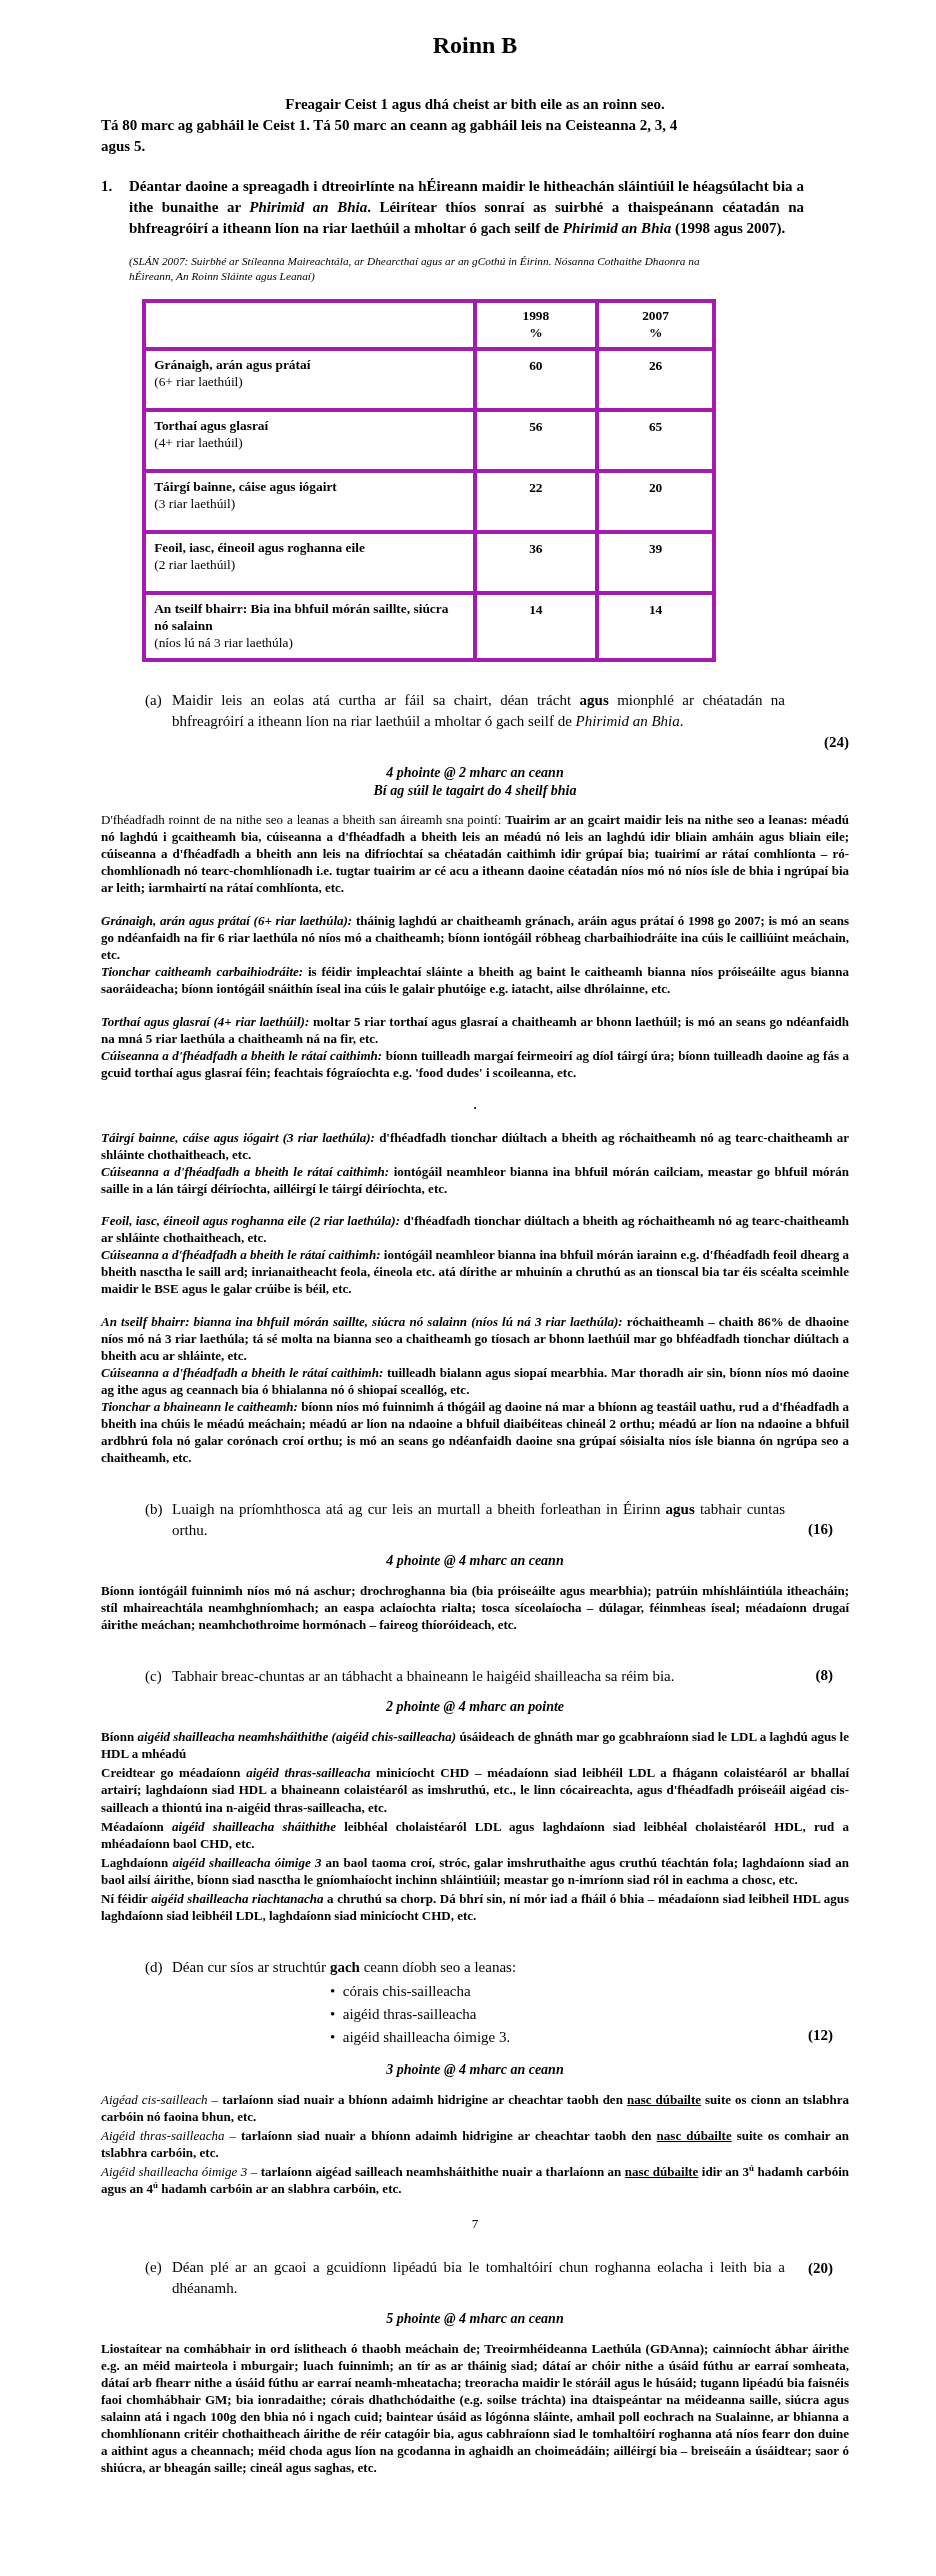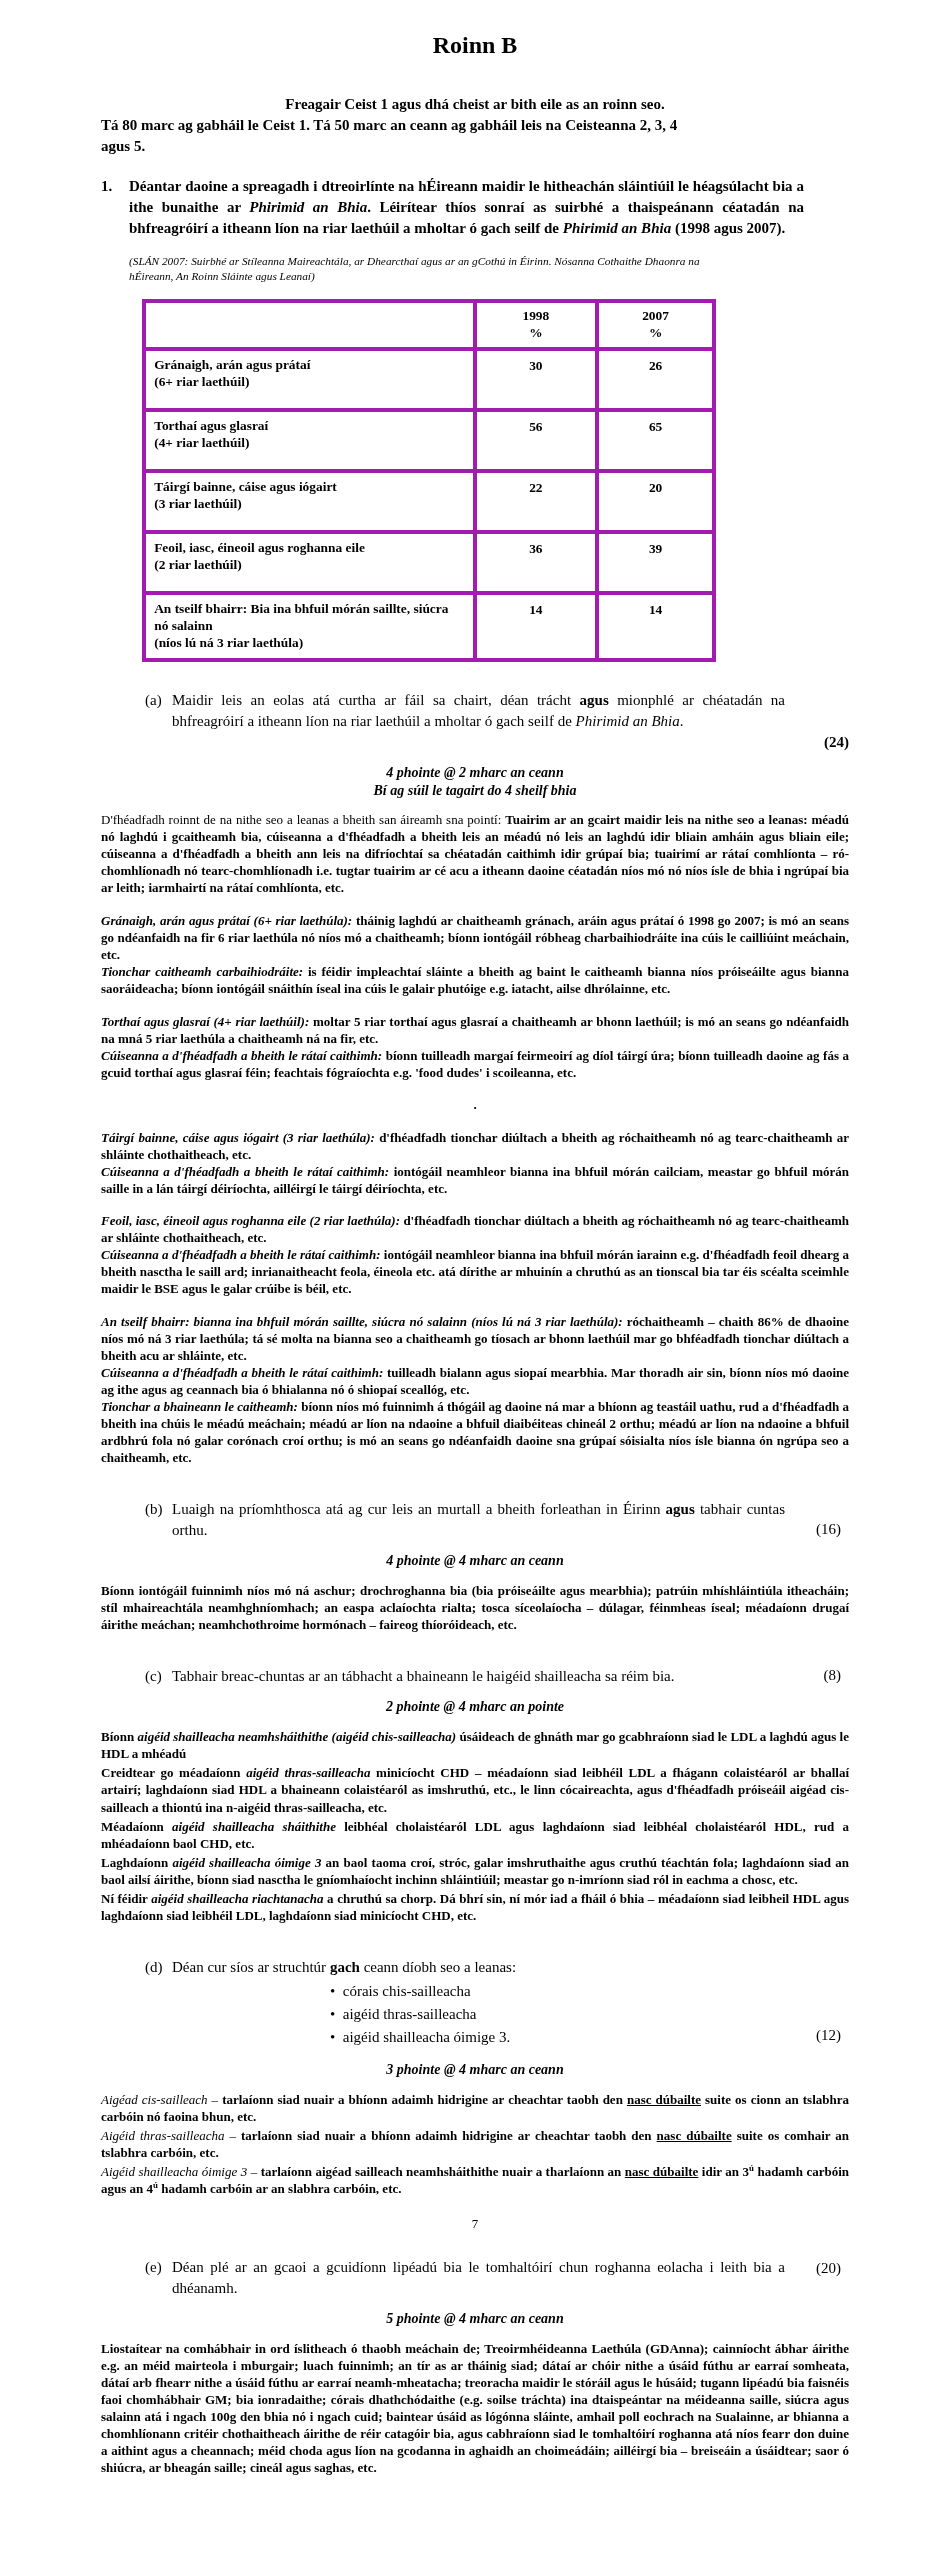--- a/index.html
+++ b/index.html
@@ -25,27 +25,27 @@
   .q1-text { flex:1; text-align:justify; max-width:675px; }
 
   .source { font-size:11.3px; font-style:italic; margin:0 0 15.5px 28px; max-width:582px; line-height:1.3; }
 
   table.pyramid { border-collapse:collapse; margin:0 0 28px 41px; width:574px; }
   .pyramid th, .pyramid td { border:4px solid #a21caf; vertical-align:top; font-size:13.4px; line-height:1.25; }
   .pyramid th { text-align:center; font-weight:700; padding:5.2px 4.1px; }
   .pyramid td { padding:6.2px 8.2px; height:61px; }
   .pyramid td.val { text-align:center; font-weight:700; padding-top:7.2px; }
   .pyramid .shelf-name { font-weight:700; }
-  .pyramid .shelf-sub { font-weight:700; }
+  .pyramid .shelf-sub { font-weight:400; }
   .pyramid col.c1 { width:58%; } .pyramid col.c2 { width:21.5%; } .pyramid col.c3 { width:20.5%; }
 
   .pq { position:relative; margin-left:44px; padding-right:64px; display:flex; align-items:flex-start; }
   .pq-label { flex:0 0 27px; }
   .pq-text { flex:1; text-align:justify; }
-  .pq-marks { position:absolute; right:8px; bottom:1px; font-weight:400; }
+  .pq-marks { position:absolute; right:16px; bottom:1px; font-weight:700; }
   .pq-marks.top { bottom:auto; top:1px; }
   .marks-line { text-align:right; font-weight:700; margin-top:0; }
 
   .points-block { text-align:center; font-weight:700; font-style:italic; font-size:14px; margin:11.3px 0 12.4px; line-height:1.25; }
 
   .ans { font-size:13px; line-height:1.31; text-align:justify; }
   .ans p.ans-p { margin:0 0 15.5px; }
   .ans.tight p.ans-p { margin:0 0 2.1px; }
   .stray-dot { text-align:center; margin:0 0 15.5px; font-weight:700; }
 
@@ -94,21 +94,21 @@
         <th>
           <div>2007</div>
           <div>%</div>
         </th>
       </tr>
       <tr>
         <td>
           <div class="shelf-name">Gránaigh, arán agus prátaí</div>
           <div class="shelf-sub">(6+ riar laethúil)</div>
         </td>
-        <td class="val">30</td>
+        <td class="val">60</td>
         <td class="val">26</td>
       </tr>
       <tr>
         <td>
           <div class="shelf-name">Torthaí agus glasraí</div>
           <div class="shelf-sub">(4+ riar laethúil)</div>
         </td>
         <td class="val">56</td>
         <td class="val">65</td>
       </tr>

